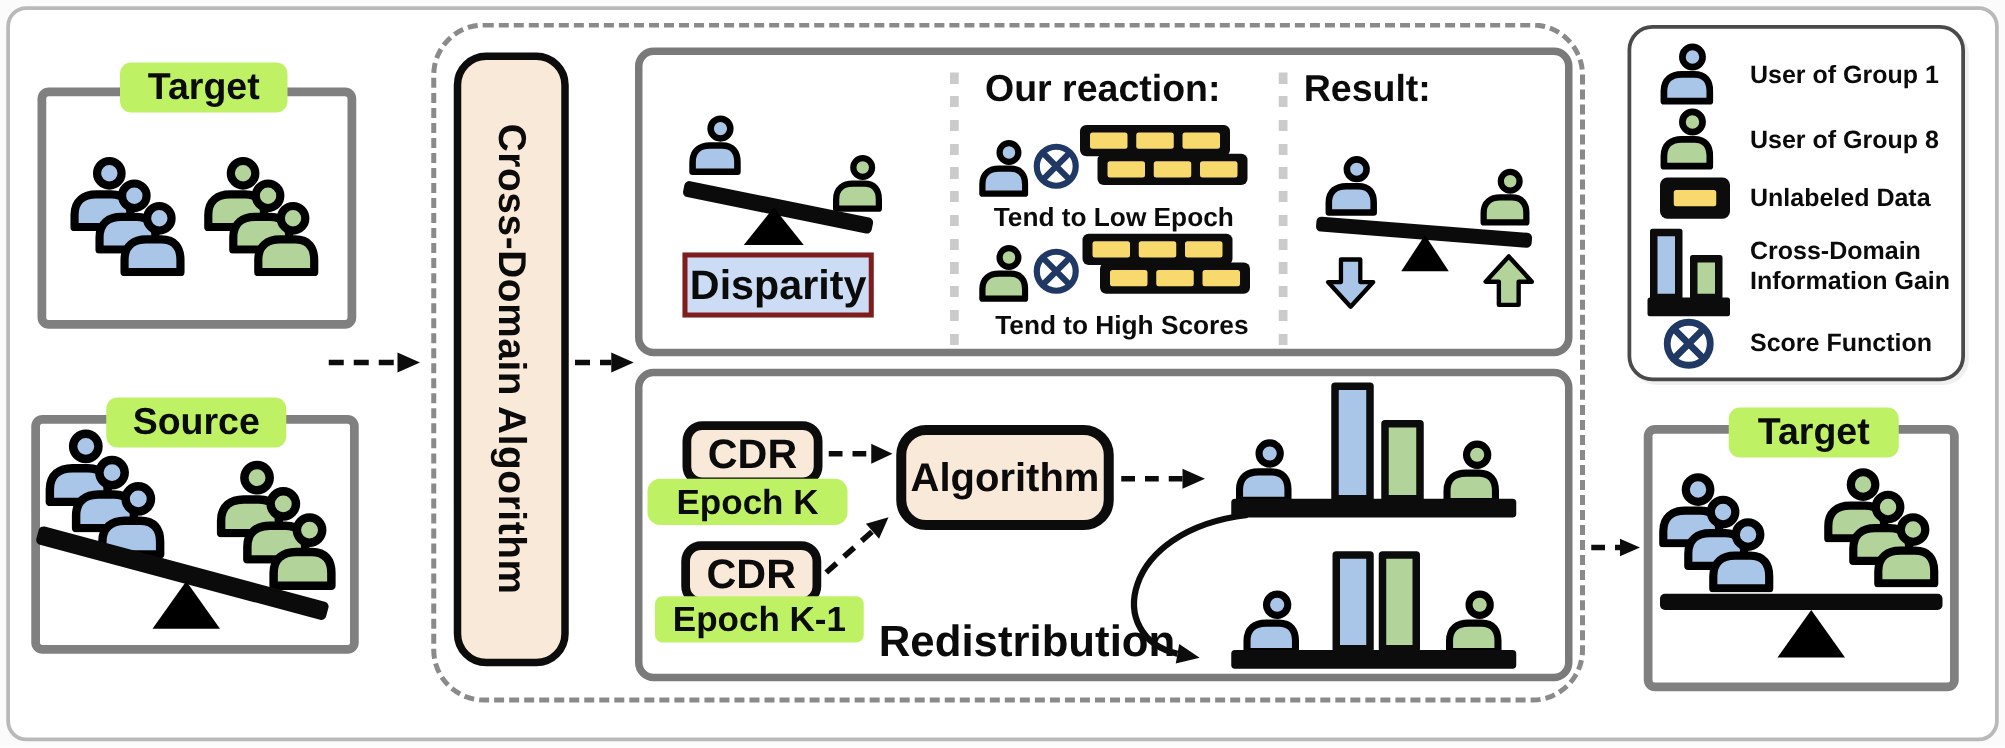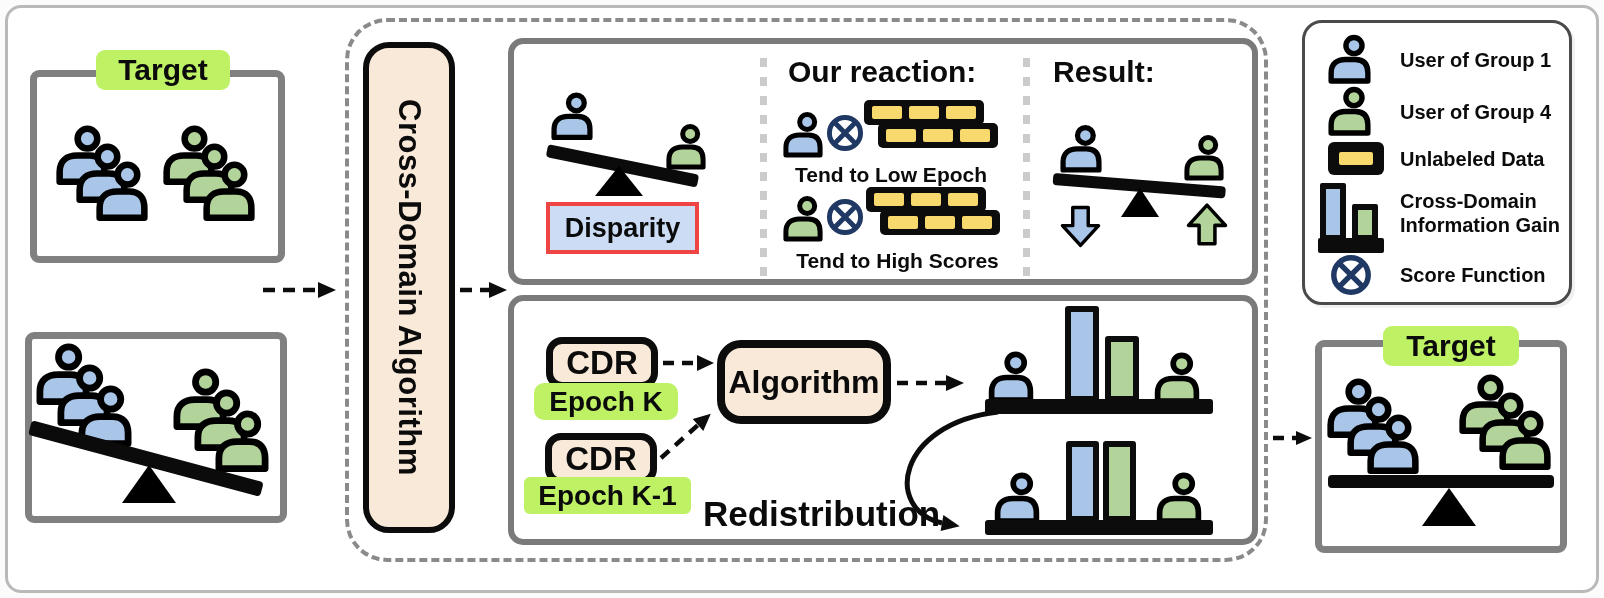--- a/index.html
+++ b/index.html
@@ -20,21 +20,21 @@
 
   .vdots { position: absolute; width: 7px; background-image: repeating-linear-gradient(#cbcbcb 0 9px, transparent 9px 19px); z-index: 3; }
 
   .plank { position: absolute; background: #0b0b0b; border-radius: 4px; transform-origin: left center; z-index: 4; }
   .tri { position: absolute; width: 0; height: 0; z-index: 4; }
 
   .user { position: absolute; z-index: 3; }
   .blue { fill: #a9c6e8; }
   .green { fill: #b2d49a; }
 
-  .disparity { position: absolute; left: 546px; top: 202px; width: 153px; height: 52px; background: #ccdcf4; border: 4px solid #ef4444; display: flex; align-items: center; justify-content: center; font-size: 27px; z-index: 3; }
+  .disparity { position: absolute; left: 546px; top: 202px; width: 153px; height: 52px; background: #ccdcf4; border: 4px solid #7f1d1d; display: flex; align-items: center; justify-content: center; font-size: 33px; z-index: 3; }
 
   .brickstack { position: absolute; z-index: 3; }
   .brickrow { position: absolute; background: #0c0c0c; border-radius: 5px; display: flex; gap: 7px; padding: 6px 8px; }
   .brick { width: 30px; height: 13px; background: #f8d96e; border-radius: 2px; }
 
   .caption { position: absolute; font-size: 21px; text-align: center; white-space: nowrap; z-index: 3; }
 
   .peachbox { position: absolute; background: #f9e9d9; border: 7px solid #0c0c0c; display: flex; align-items: center; justify-content: center; z-index: 3; }
 
   .bar { position: absolute; border: 6px solid #0c0c0c; border-radius: 3px; z-index: 3; }
@@ -89,20 +89,21 @@
       <use href="#u" class="green"></use>
     </svg>
   <svg class="user" style="left:182px; top:143px; width:54px; height:60px;">
       <use href="#u" class="green"></use>
     </svg>
   <svg class="user" style="left:202px; top:161px; width:54px; height:60px;">
       <use href="#u" class="green"></use>
     </svg>
 
   <div class="gbox" style="left:25px; top:332px; width:262px; height:191px;"></div>
+  <div class="bluetag" style="left:85px; top:318px; width:144px;">Source</div>
 
   <svg class="user" style="left:35px; top:343px; width:56px; height:62px;">
       <use href="#u" class="blue"></use>
     </svg>
   <svg class="user" style="left:56px; top:364px; width:56px; height:62px;">
       <use href="#u" class="blue"></use>
     </svg>
   <svg class="user" style="left:77px; top:385px; width:56px; height:62px;">
       <use href="#u" class="blue"></use>
     </svg>
@@ -173,42 +174,42 @@
     <div class="brickrow" style="left:14px; top:23px;">
         <div class="brick"></div>
         <div class="brick"></div>
         <div class="brick"></div>
       </div>
   </div>
   <div class="caption" style="left:785px; top:249px; width:225px;">Tend to High Scores</div>
 
   <div class="vdots" style="left:1023px; top:58px; height:218px;"></div>
 
-  <div class="h1" style="left:1043px; top:55px;margin-left:10px;">Result:</div>
+  <div class="h1" style="left:1043px; top:55px;">Result:</div>
   <svg class="user" style="left:1060px; top:124px; width:42px; height:49px;">
       <use href="#u" class="blue"></use>
     </svg>
   <svg class="user" style="left:1184px; top:134px; width:40px; height:47px;">
       <use href="#u" class="green"></use>
     </svg>
   <div class="plank" style="left:1053px; top:173px; width:173px; height:12px; transform:rotate(4.5deg);"></div>
   <div class="tri" style="left:1121px; top:188px; border-left:19px solid transparent; border-right:19px solid transparent; border-bottom:29px solid #000;"></div>
   <svg class="user" style="left:1059px; top:201px; width:43px; height:51px;">
       <use href="#arrdown" class="blue"></use>
     </svg>
   <svg class="user" style="left:1185px; top:199px; width:44px; height:51px;">
       <use href="#arrup" class="green"></use>
     </svg>
 
   <div class="panel" style="left:508px; top:295px; width:750px; height:250px;"></div>
 
   <div class="peachbox" style="left:546px; top:337px; width:112px; height:52px; border-radius:16px; font-size:33px;">
     <span>CDR</span>
   </div>
-  <div class="bluetag" style="left:534px; top:383px; width:144px; font-size:28px; line-height:37px; height:37px; border-radius:10px;">Epoch K</div>
+  <div class="bluetag" style="left:518px; top:383px; width:160px; font-size:28px; line-height:37px; height:37px; border-radius:10px;">Epoch K</div>
 
   <div class="peachbox" style="left:545px; top:433px; width:112px; height:52px; border-radius:16px; font-size:33px;">
     <span>CDR</span>
   </div>
   <div class="bluetag" style="left:524px; top:477px; width:167px; font-size:28px; line-height:37px; height:37px; border-radius:6px;">Epoch K-1</div>
 
   <div class="peachbox" style="left:717px; top:340px; width:174px; height:84px; border-radius:24px; font-size:32px; border-width:8px;">
     <span>Algorithm</span>
   </div>
 
@@ -236,21 +237,21 @@
 
   <div class="legend"></div>
   <svg class="user" style="left:1328px; top:34px; width:43px; height:50px;">
       <use href="#u" class="blue"></use>
     </svg>
   <div class="ltext" style="left:1400px; top:48px;">User of Group 1</div>
 
   <svg class="user" style="left:1328px; top:86px; width:43px; height:50px;">
       <use href="#u" class="green"></use>
     </svg>
-  <div class="ltext" style="left:1400px; top:100px;">User of Group 4</div>
+  <div class="ltext" style="left:1400px; top:100px;">User of Group 8</div>
 
   <div style="position:absolute; left:1328px; top:142px; width:56px; height:33px; background:#0c0c0c; border-radius:6px; z-index:3;">
     <div style="position:absolute; left:11px; top:10px; width:34px; height:13px; background:#f8d96e; border-radius:2px;"></div>
   </div>
   <div class="ltext" style="left:1400px; top:147px;">Unlabeled Data</div>
 
   <div style="position:absolute; left:1318px; top:183px; width:66px; height:70px; z-index:3;">
     <div style="position:absolute; left:2px; top:0; width:26px; height:58px; background:#a9c6e8; border:6px solid #0c0c0c; border-radius:2px;"></div>
     <div style="position:absolute; left:34px; top:21px; width:26px; height:37px; background:#b2d49a; border:6px solid #0c0c0c; border-radius:2px;"></div>
     <div style="position:absolute; left:0; top:55px; width:66px; height:15px; background:#0c0c0c; border-radius:2px;"></div>

